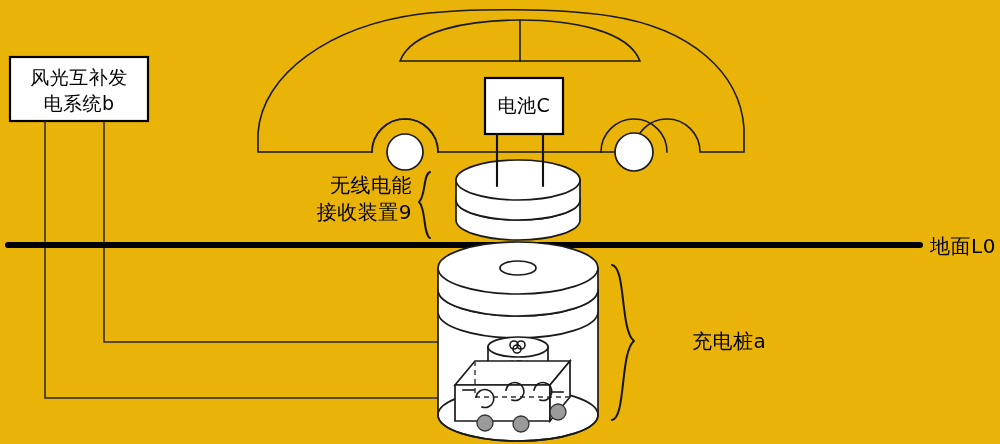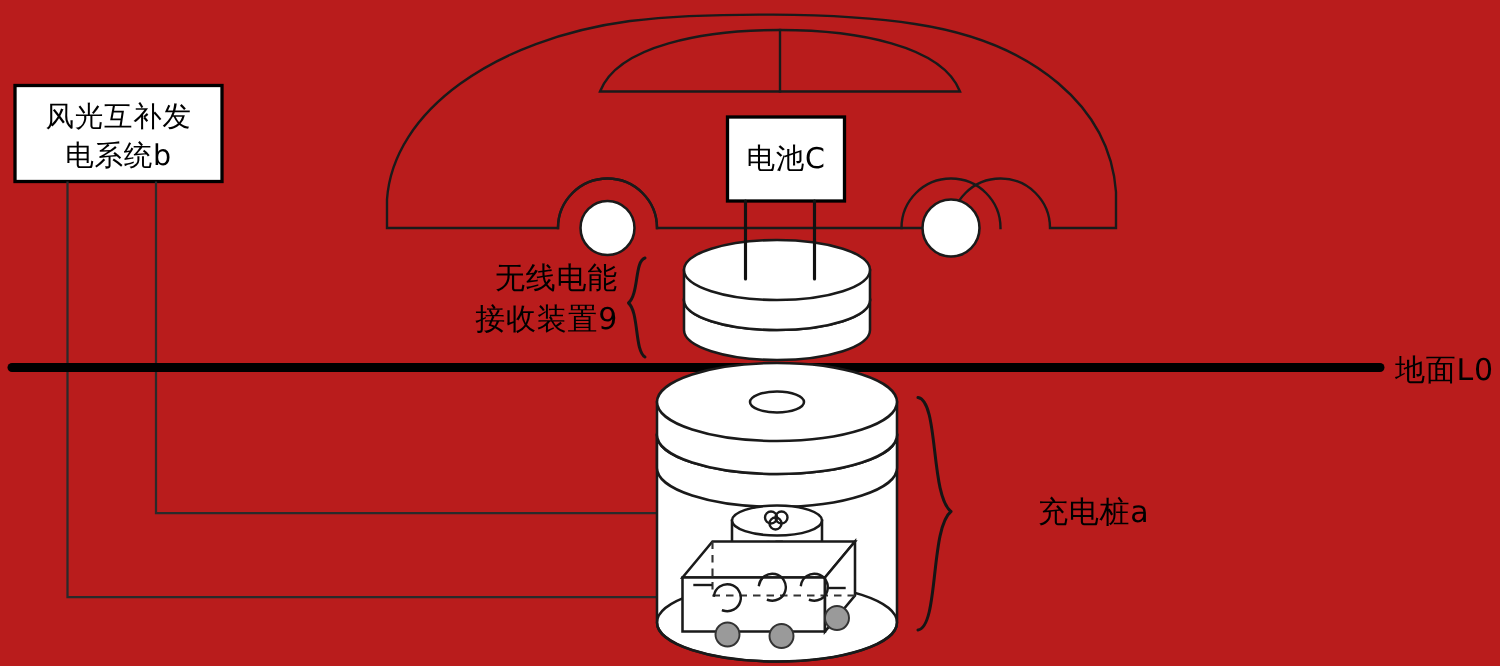--- a/index.html
+++ b/index.html
@@ -10,21 +10,21 @@
   body {
     width: 1000px;
     height: 444px;
     font-family: "DejaVu Sans", sans-serif;
     overflow: hidden;
   }
   #diagram-root {
     position: relative;
     width: 1000px;
     height: 444px;
-    background: #b91c1c;
+    background: #eab308;
   }
   svg#patent-figure {
     display: block;
     width: 1000px;
     height: 444px;
   }
   .stroke-thin {
     fill: none;
     stroke: #1a1a1a;
     stroke-width: 1.6;

